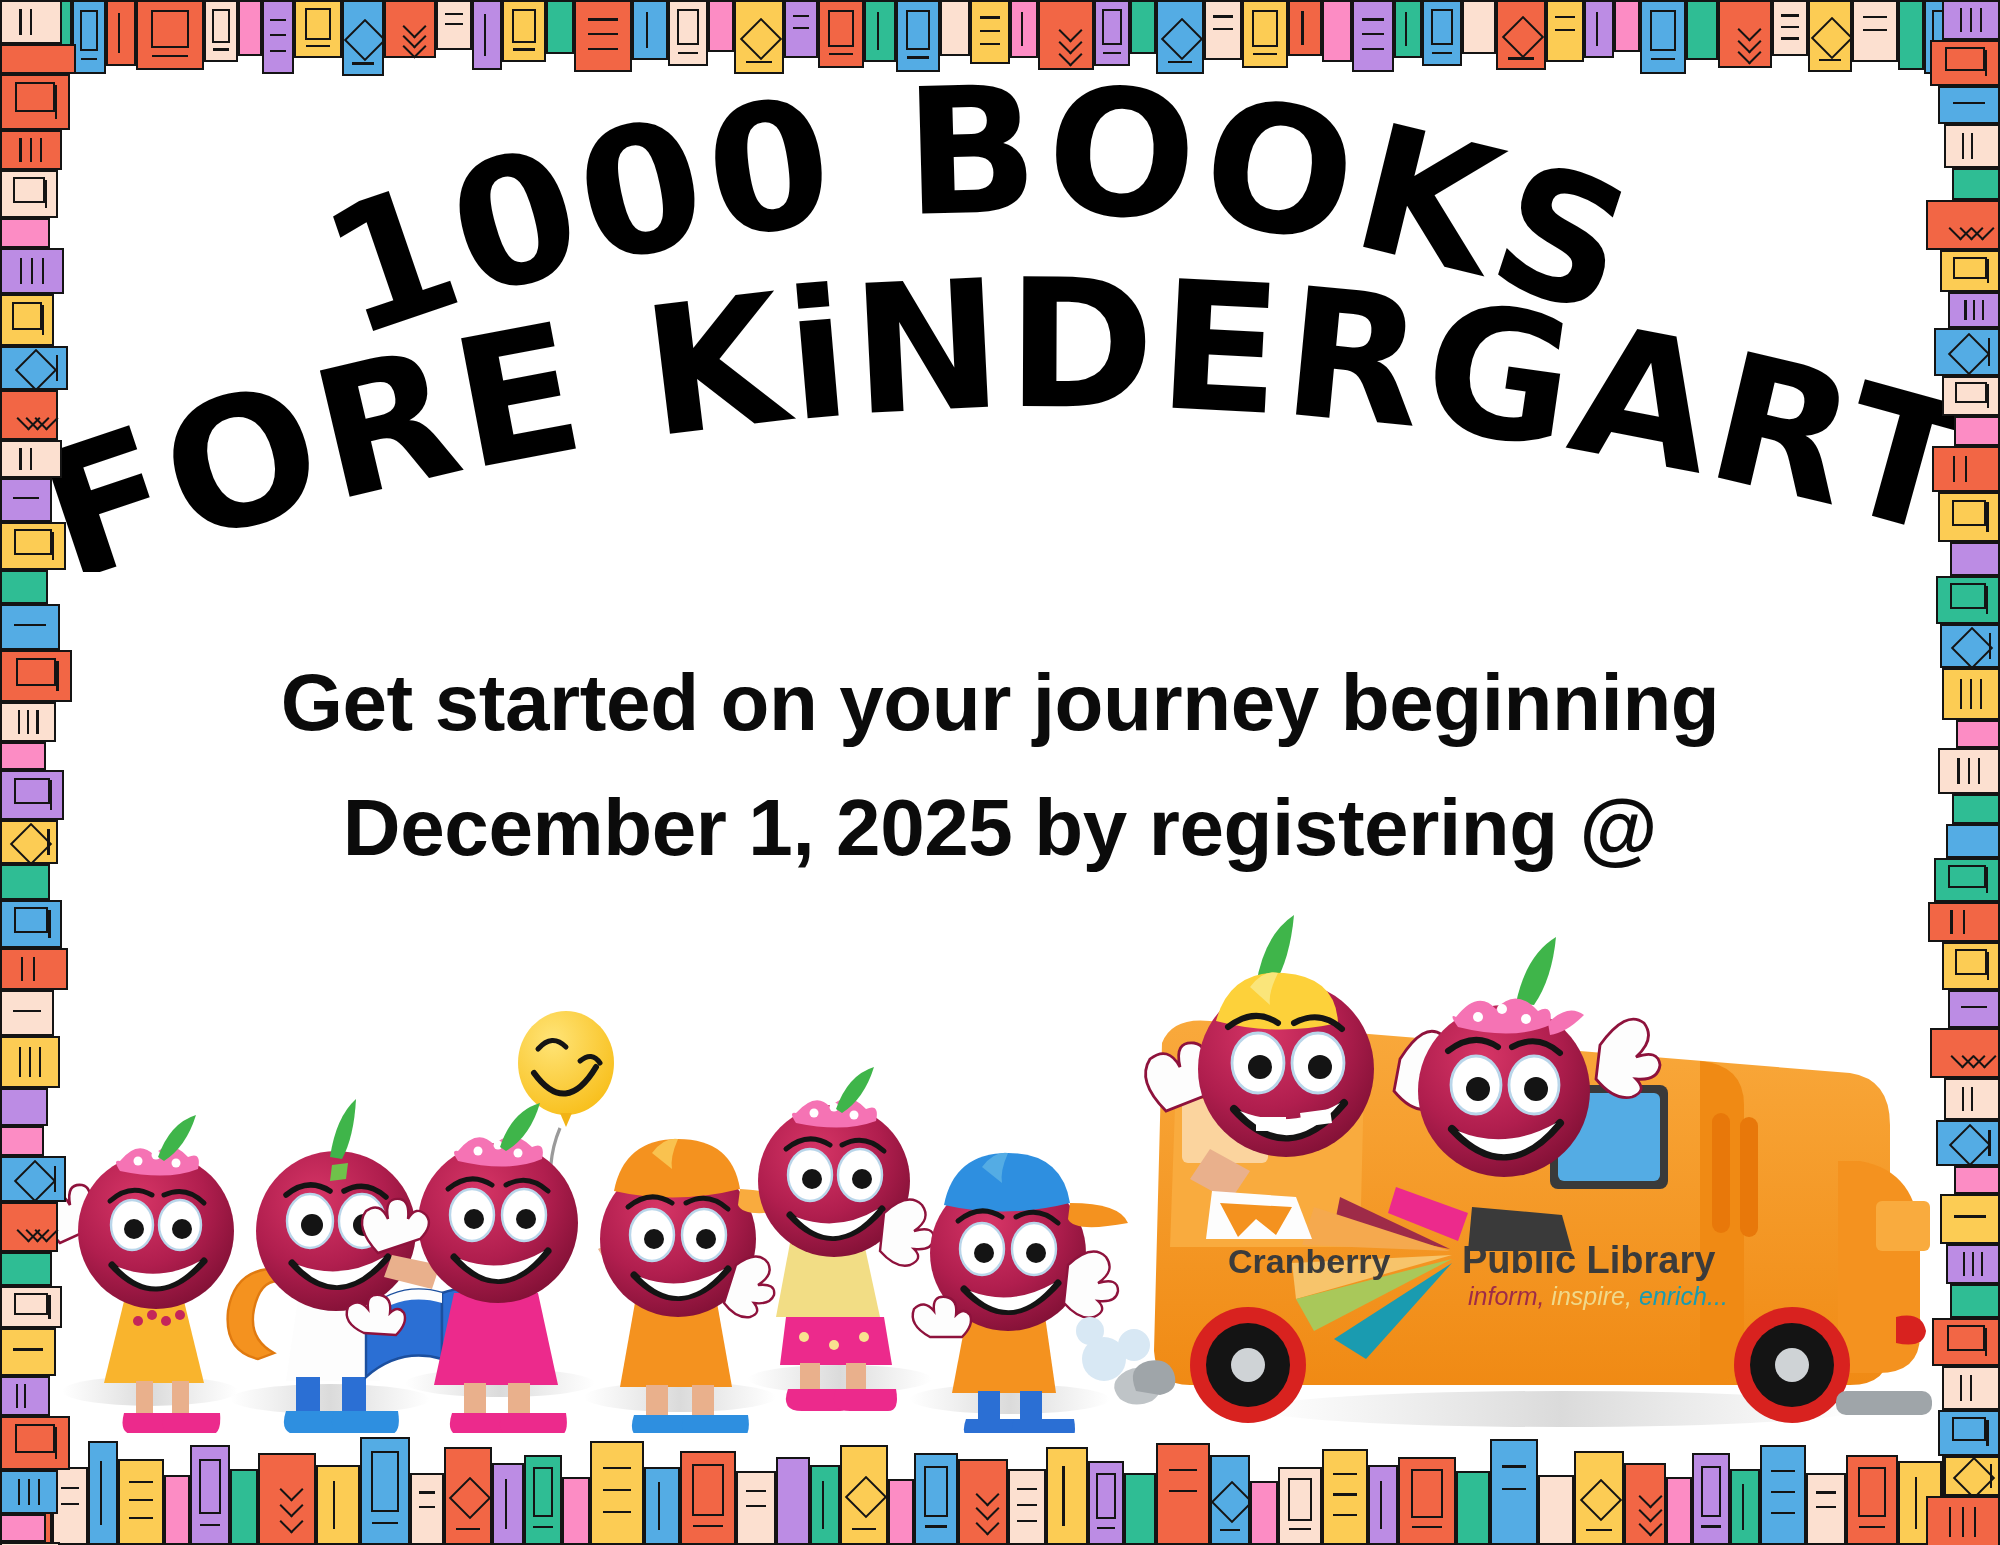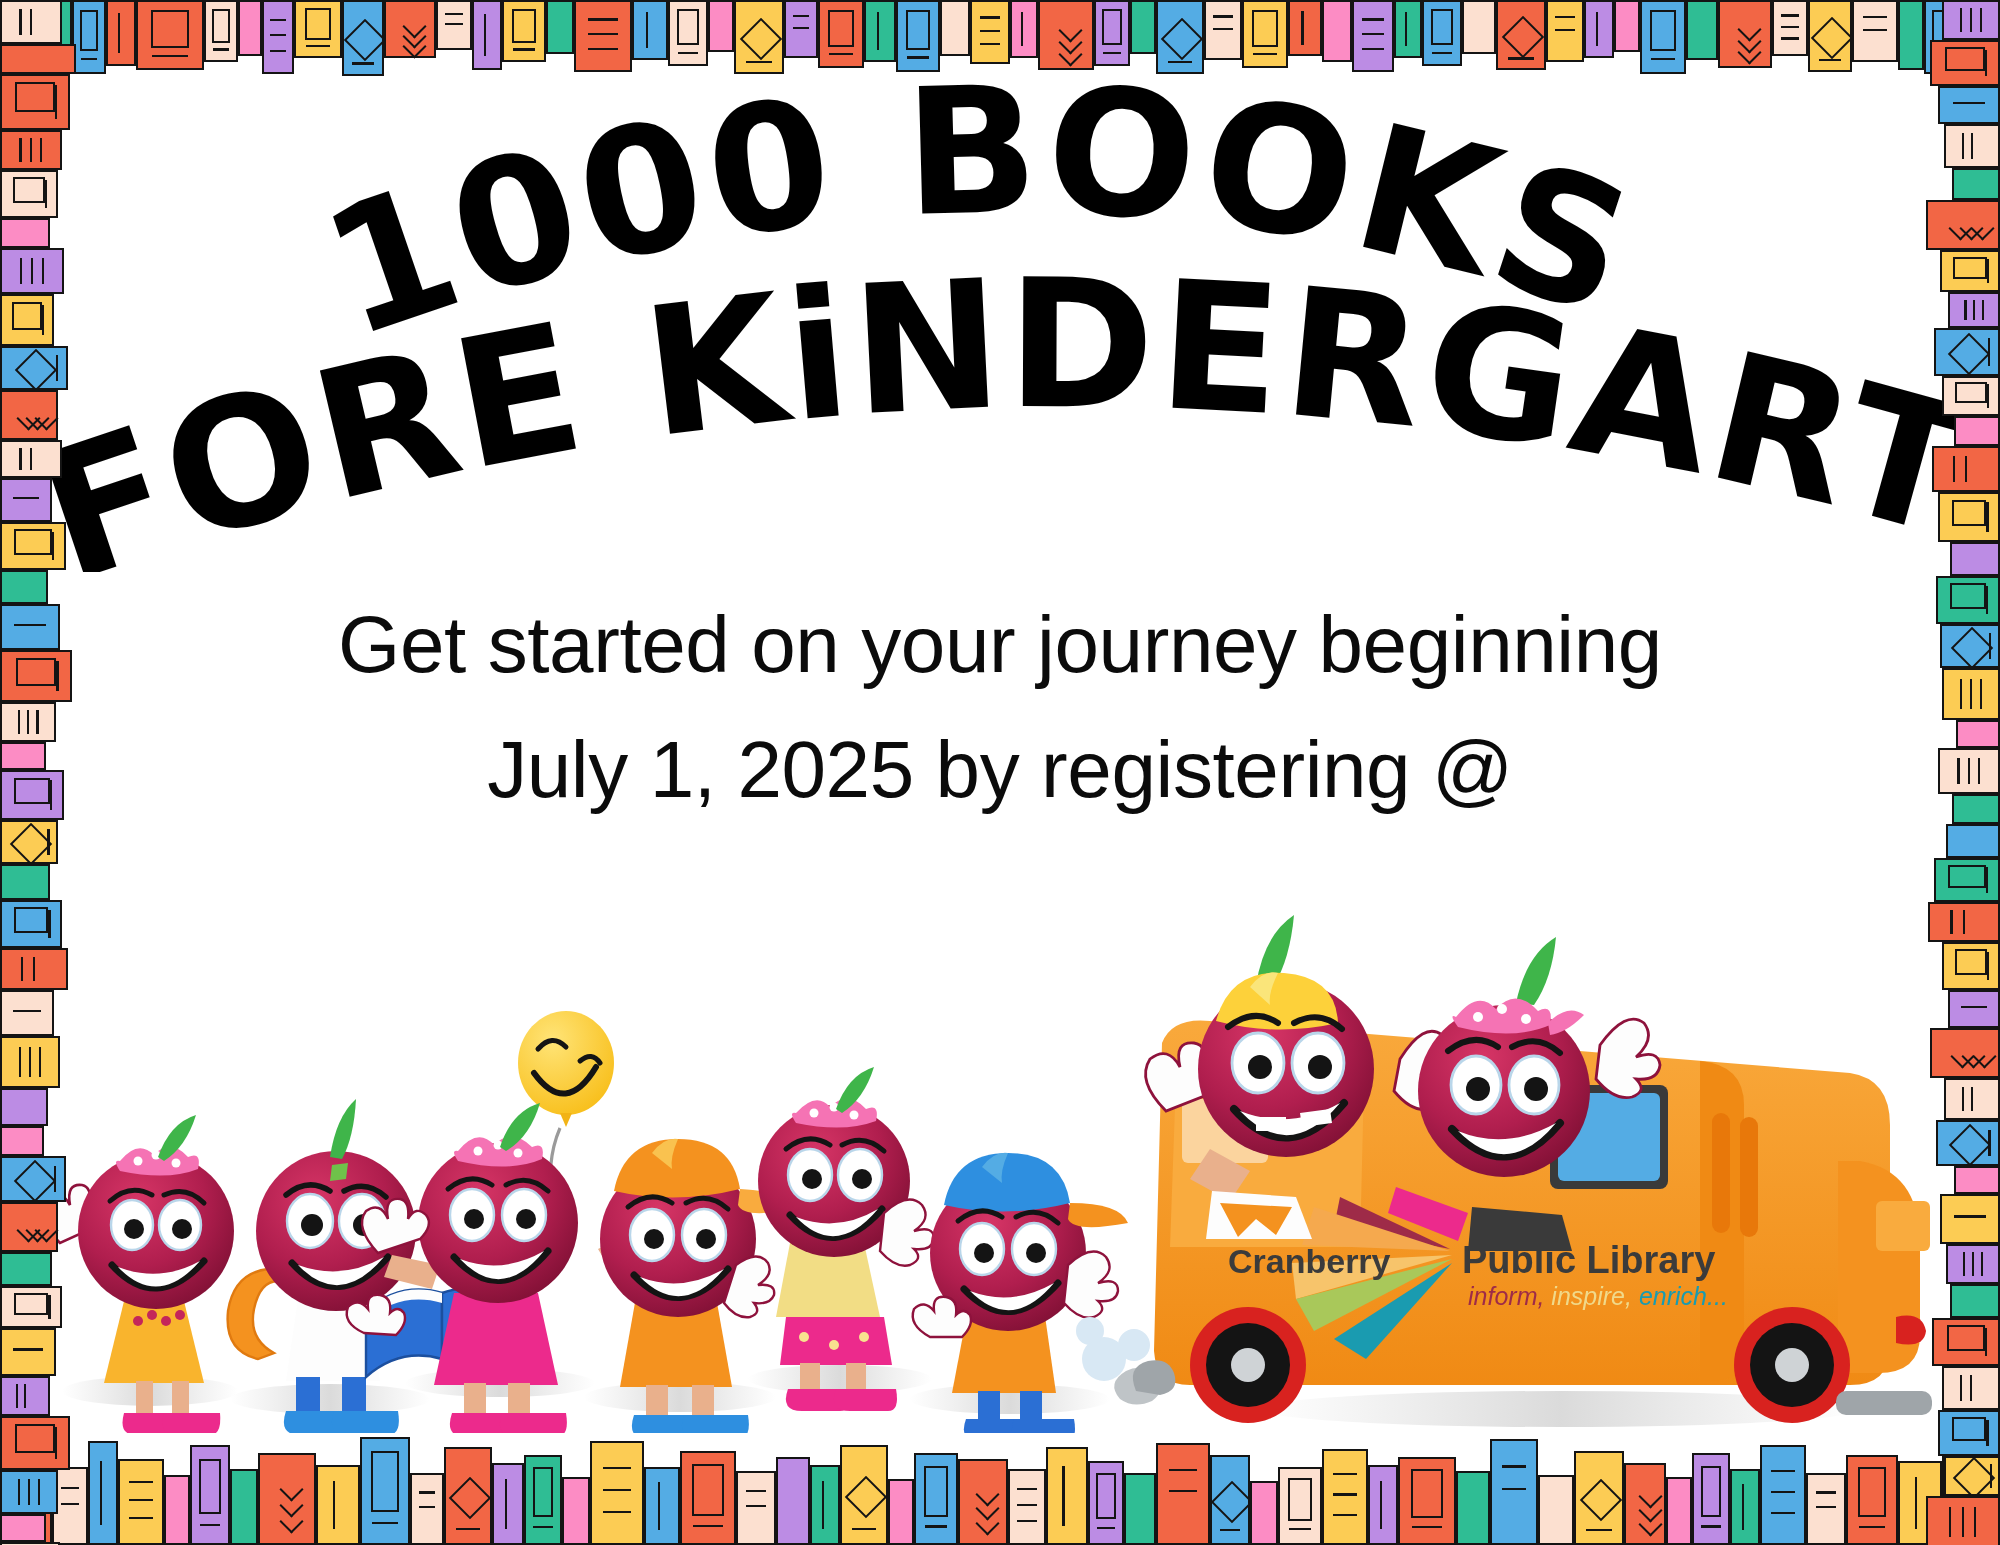--- a/index.html
+++ b/index.html
@@ -59,28 +59,29 @@
   #title-block svg { display: block; width: 100%; height: 100%; }
   .arc-text {
     font-family: "DejaVu Sans", sans-serif;
     font-weight: bold;
     fill: #000000;
   }
 
   
   #body-copy {
     position: absolute;
-    left: 160px; top: 582px;
+    left: 160px; top: 640px;
     width: 1680px;
     text-align: center;
     font-family: "Liberation Sans", sans-serif;
     font-size: 80px;
     line-height: 125px;
     color: #0b0b0b;
     letter-spacing: -0.4px;
+    font-weight: bold;
   }
   #body-copy div { white-space: nowrap; }
 
   
   #illustration {
     position: absolute;
     left: 0; bottom: 112px;
     width: 2000px; height: 520px;
   }
   #illustration svg { display: block; width: 100%; height: 100%; }
@@ -104,21 +105,21 @@
       <text class="arc-text" font-size="178" letter-spacing="2">
         <textPath href="#arc2" startOffset="50%" text-anchor="middle">
           <tspan id="t2">BEFORE KiNDERGARTEN</tspan>
         </textPath>
       </text>
     </svg>
   </div>
 
   <div id="body-copy">
     <div>Get started on your journey beginning</div>
-    <div>July 1, 2025 by registering @</div>
+    <div>December 1, 2025 by registering @</div>
   </div>
 
   <div id="illustration">
     <svg viewBox="0 0 2000 520" preserveAspectRatio="none" aria-hidden="true">
       <defs>
         <radialGradient id="berryG" cx="38%" cy="30%" r="78%">
           <stop offset="0%" stop-color="#d63566"></stop>
           <stop offset="55%" stop-color="#b01e4e"></stop>
           <stop offset="100%" stop-color="#7d0f33"></stop>
         </radialGradient>

